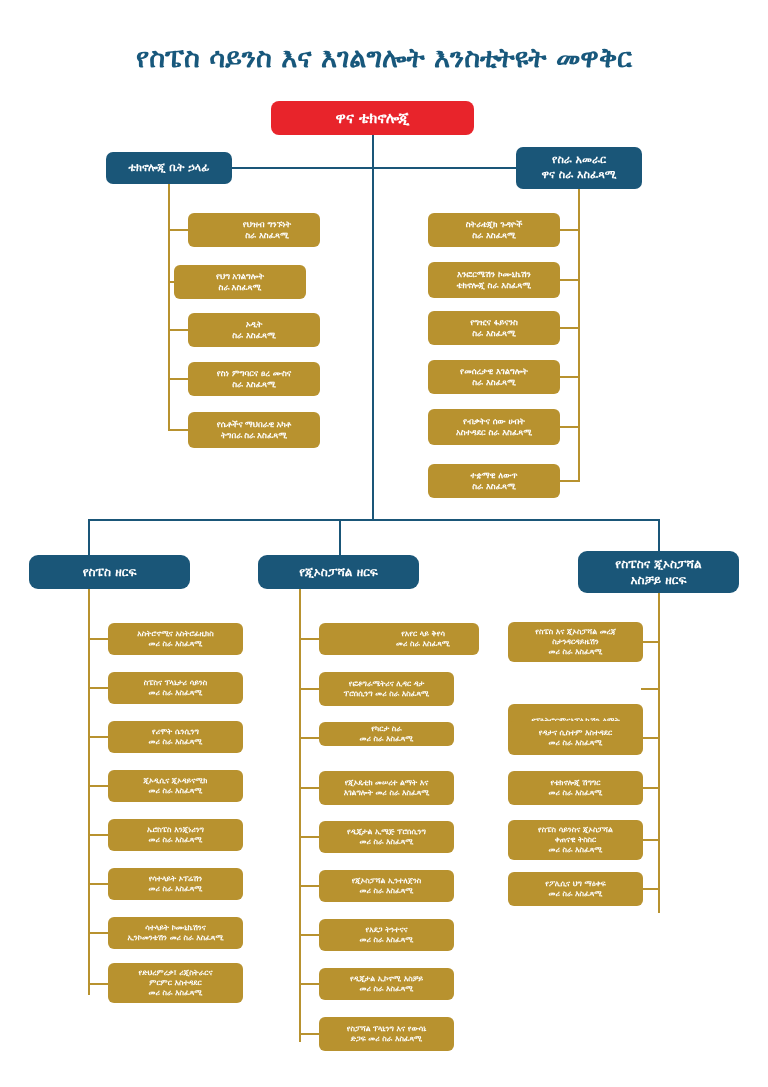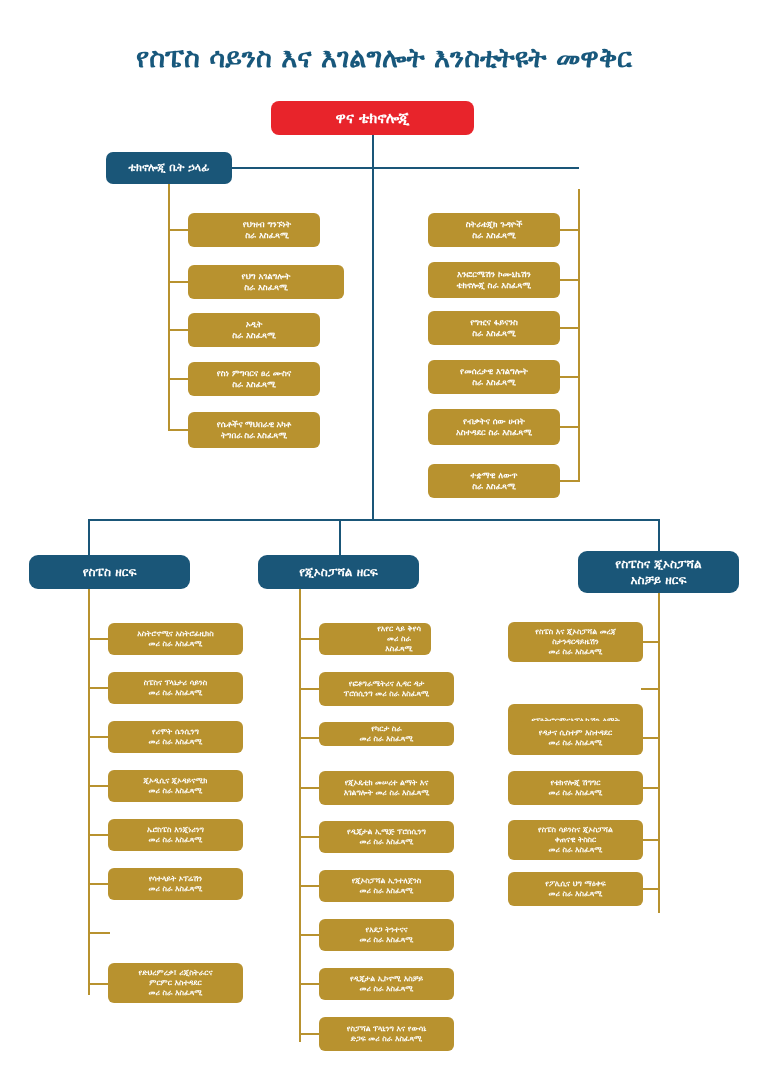--- a/index.html
+++ b/index.html
@@ -53,31 +53,34 @@
   </div>
 
   <div class="ln" style="left:372px;top:135px;width:2px;height:33px;"></div>
 
   <div class="ln" style="left:169px;top:167px;width:410px;height:2px;"></div>
 
   <div class="node lvl1" style="left:106px;top:152px;width:126px;height:32px;">
     <span class="lbl">ቴክኖሎጂ ቤት ኃላፊ</span>
   </div>
 
+  <div class="node lvl1" style="left:516px;top:147px;width:126px;height:42px;">
+    <span class="lbl">የስራ አመራር<br>ዋና ስራ እስፈጻሚ</span>
+  </div>
 
   <div class="lng" style="left:168px;top:184px;width:2px;height:246px;"></div>
 
   <div class="lng" style="left:578px;top:189px;width:2px;height:293px;"></div>
 
   <div class="node leaf" style="left:188px;top:213px;width:132px;height:34px;padding-left:26px;">
     <span class="lbl">የህዝብ ግንኙነት<br>ስራ እስፈጻሚ</span>
   </div>
   <div class="lng" style="left:168px;top:229px;width:22px;height:2px;"></div>
 
-  <div class="node leaf" style="left:188px;top:265px;width:156px;height:34px;">
+  <div class="node leaf" style="left:174px;top:265px;width:132px;height:34px;font-family:Liberation Serif, serif;">
     <span class="lbl">የህግ አገልግሎት<br>ስራ እስፈጻሚ</span>
   </div>
   <div class="lng" style="left:168px;top:281px;width:22px;height:2px;"></div>
 
   <div class="node leaf" style="left:188px;top:313px;width:132px;height:34px;">
     <span class="lbl">ኦዲት<br>ስራ እስፈጻሚ</span>
   </div>
   <div class="lng" style="left:168px;top:329px;width:22px;height:2px;"></div>
 
   <div class="node leaf" style="left:188px;top:362px;width:132px;height:34px;">
@@ -154,33 +157,36 @@
   <div class="node leaf leaf-sm" style="left:108px;top:819px;width:135px;height:32px;">
     <span class="lbl">ኤሮስፔስ እንጂነሪንግ<br>መሪ ስራ እስፈጻሚ</span>
   </div>
   <div class="lng" style="left:88px;top:834px;width:22px;height:2px;"></div>
 
   <div class="node leaf leaf-sm" style="left:108px;top:868px;width:135px;height:32px;">
     <span class="lbl">የሳተላይት ኦፕሬሽን<br>መሪ ስራ እስፈጻሚ</span>
   </div>
   <div class="lng" style="left:88px;top:883px;width:22px;height:2px;"></div>
 
+  <div class="node leaf leaf-sm" style="left:108px;top:917px;width:135px;height:32px;">
+    <span class="lbl">ሳተላይት ኮሙኒኬሽንና<br>ኢንኮመንቴሽን መሪ ስራ እስፈጻሚ</span>
+  </div>
   <div class="lng" style="left:88px;top:932px;width:22px;height:2px;"></div>
 
   <div class="node leaf leaf-sm" style="left:108px;top:963px;width:135px;height:40px;">
     <span class="lbl">የድህረምረቃ፤ ሪጂስትራርና<br>ምርምር እስተዳደር<br>መሪ ስራ እስፈጻሚ</span>
   </div>
   <div class="lng" style="left:88px;top:983px;width:22px;height:2px;"></div>
 
   <div class="node sector" style="left:258px;top:555px;width:161px;height:34px;">
     <span class="lbl">የጂኦስፓሻል ዘርፍ</span>
   </div>
   <div class="lng" style="left:299px;top:589px;width:2px;height:453px;"></div>
 
-  <div class="node leaf leaf-sm" style="left:319px;top:623px;width:112px;height:32px;padding-left:48px;">
+  <div class="node leaf leaf-sm" style="left:319px;top:623px;width:160px;height:32px;padding-left:48px;">
     <span class="lbl">የአየር ላይ ቅየሳ<br>መሪ ስራ እስፈጻሚ</span>
   </div>
   <div class="lng" style="left:299px;top:638px;width:22px;height:2px;"></div>
 
   <div class="node leaf leaf-sm" style="left:319px;top:672px;width:135px;height:34px;">
     <span class="lbl">የፎቶግራሜትሪና ሊዳር ዳታ<br>ፕሮሰሲንግ መሪ ስራ እስፈጻሚ</span>
   </div>
   <div class="lng" style="left:299px;top:688px;width:22px;height:2px;"></div>
 
   <div class="node leaf leaf-sm" style="left:319px;top:722px;width:135px;height:24px;">

